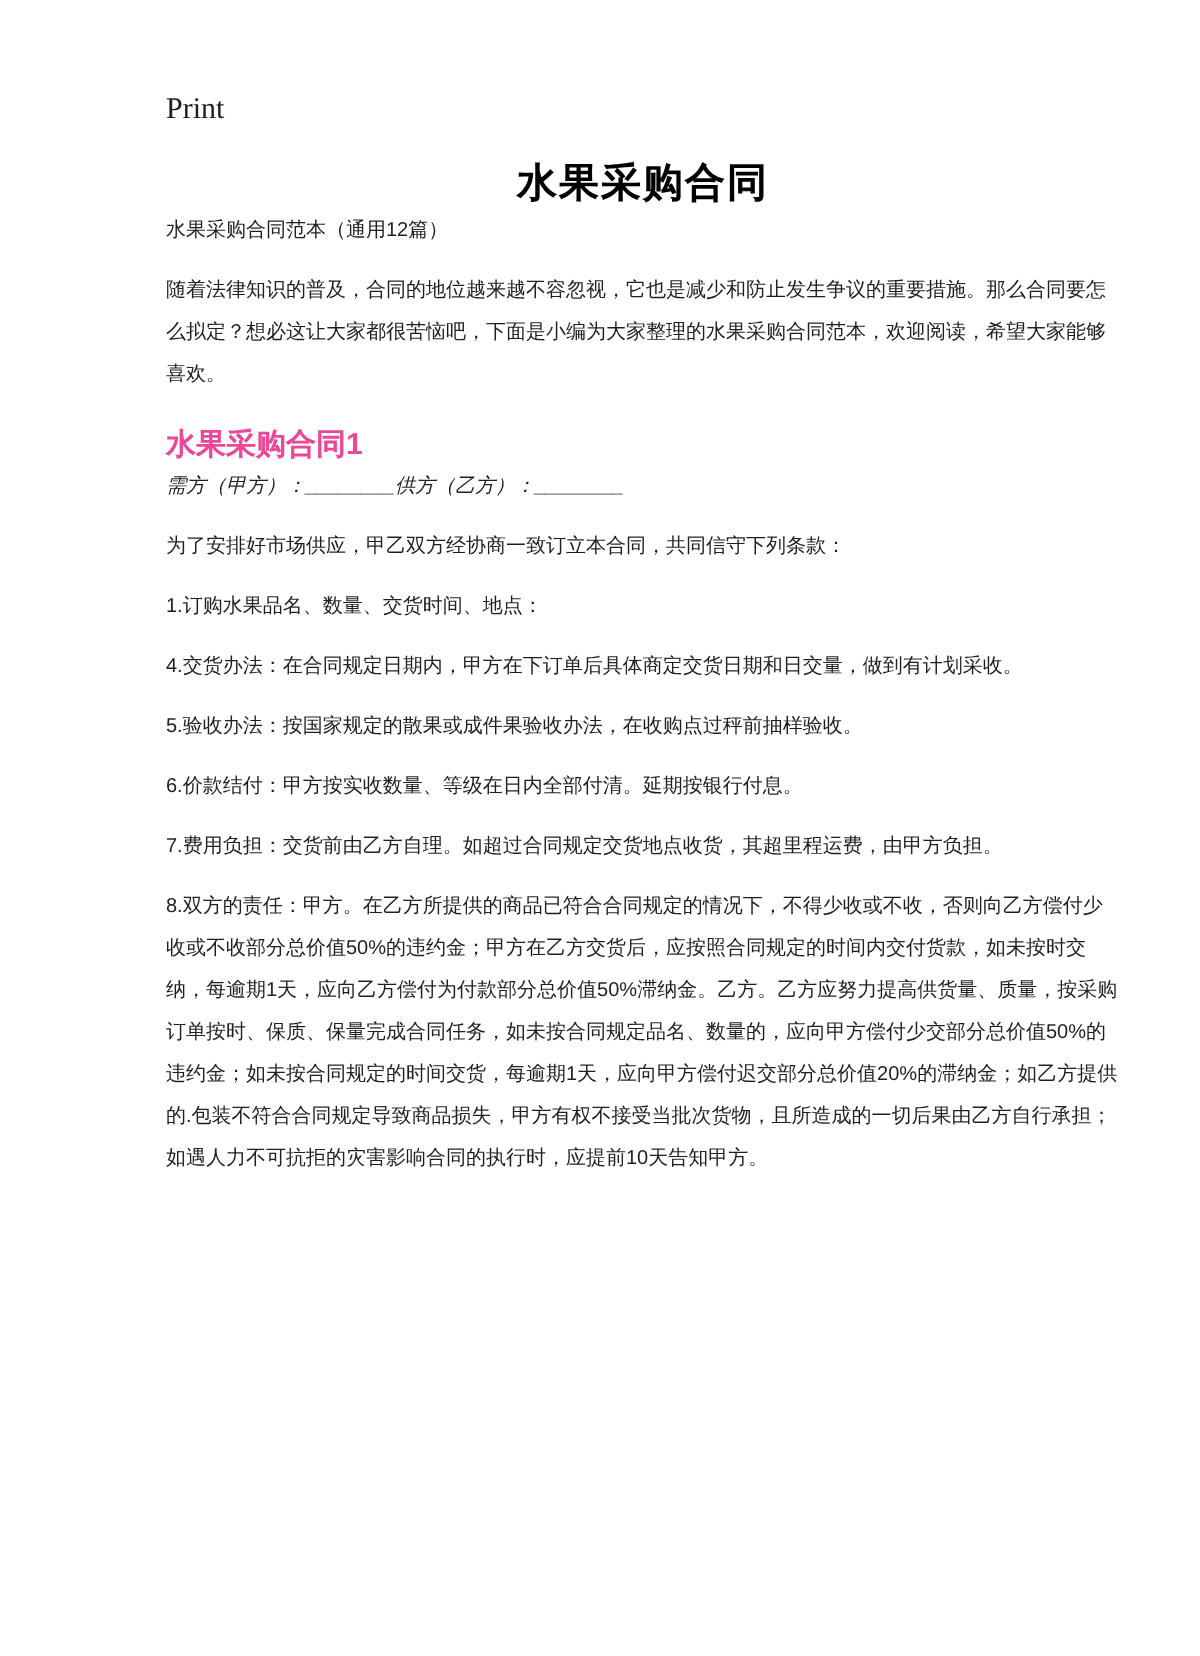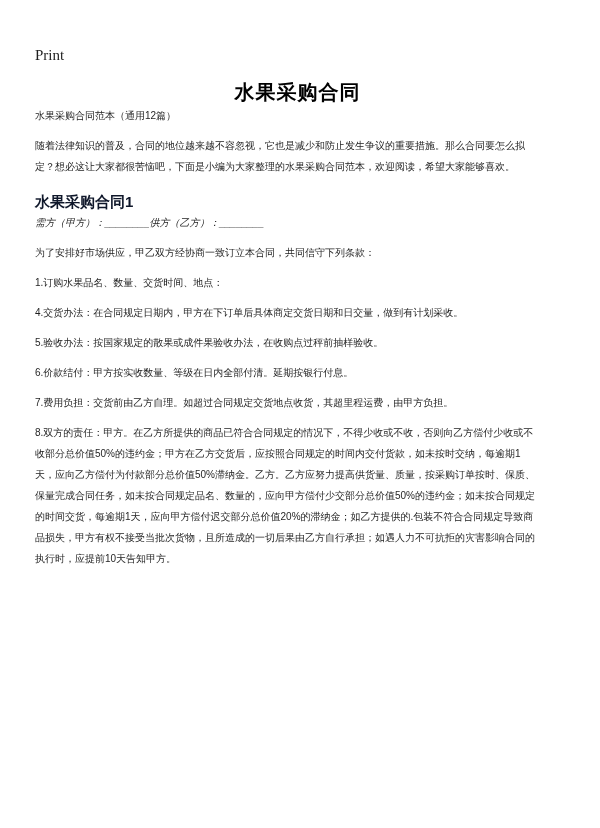--- a/index.html
+++ b/index.html
@@ -11,21 +11,21 @@
     width: 600px;
     height: 828px;
     overflow: hidden;
     font-family: "Liberation Sans", sans-serif;
     color: #1f1f1f;
   }
   .page {
     box-sizing: border-box;
     width: 600px;
     height: 828px;
-    padding: 46px 40px 0 35px;
+    padding: 46px 40px 0 83px;
     background: #ffffff;
   }
   .print-label {
     font-family: "Liberation Serif", serif;
     font-size: 15px;
     line-height: 19px;
     color: #1f1f1f;
     display: inline-block;
     cursor: pointer;
   }
@@ -52,21 +52,21 @@
     word-break: break-all;
   }
   .intro {
     margin-top: 10px;
   }
   h2.section-heading {
     margin: 14px 0 0 0;
     font-size: 15px;
     line-height: 21px;
     font-weight: 700;
-    color: #0f172a;
+    color: #ec4899;
   }
   .parties {
     margin-top: 9px;
     font-style: italic;
   }
   .paragraphs p.body-text:first-child {
     margin-top: 0;
   }
 </style>
 </head>

